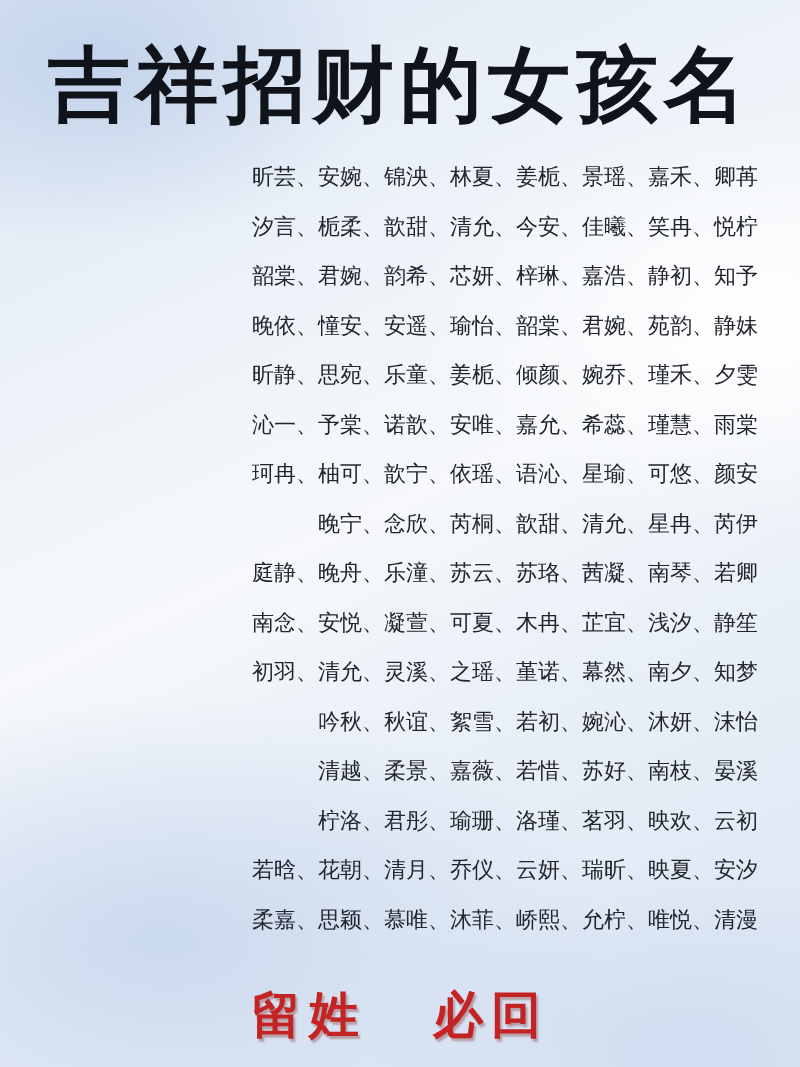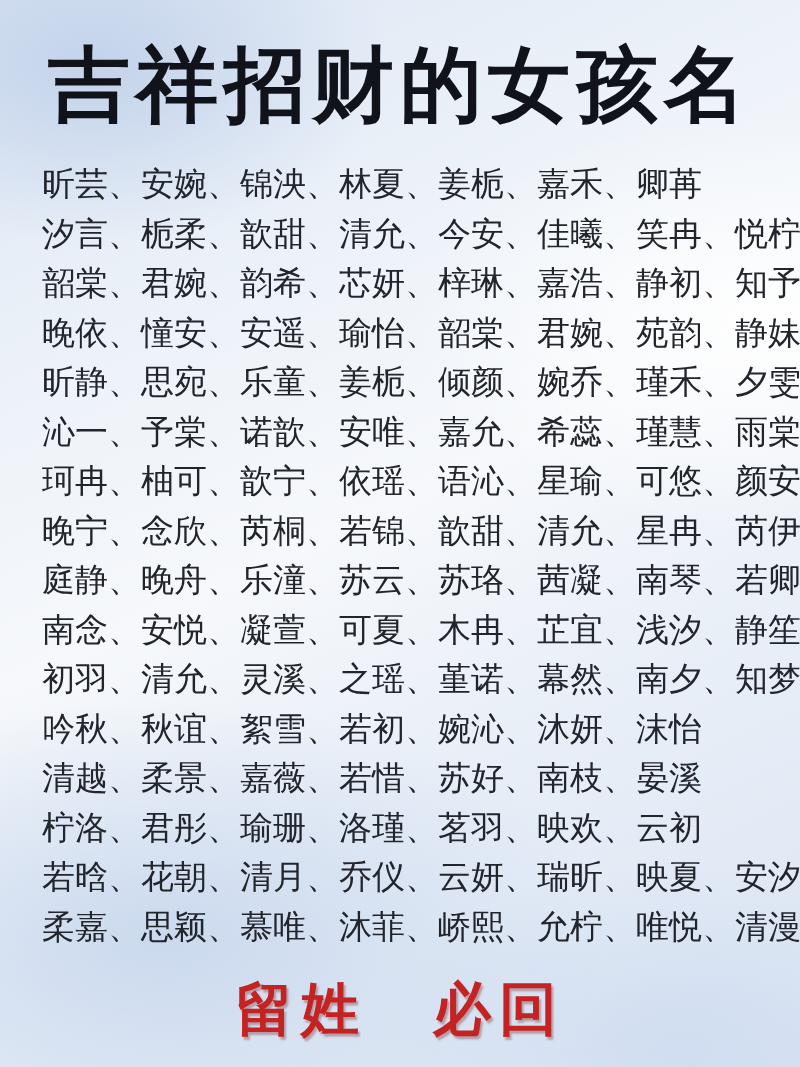--- a/index.html
+++ b/index.html
@@ -31,56 +31,57 @@
     color: #10131a;
   }
   .names-grid {
     flex: 0 0 auto;
     margin: 14px 42px 0 42px;
     display: flex;
     flex-direction: column;
   }
   .name-row {
     display: flex;
-    justify-content: flex-start;
+    justify-content: flex-end;
     align-items: baseline;
     height: 49.5px;
-    font-size: 33px;
+    font-size: 22px;
     color: #22252c;
     font-weight: 500;
   }
   .name-row span { white-space: nowrap; }
   .footer {
     position: absolute;
     left: 0; right: 0; bottom: 18px;
     display: flex;
     justify-content: center;
     align-items: center;
     gap: 66px;
-    font-size: 58px;
+    font-size: 50px;
     font-weight: 700;
     color: #c32322;
     text-shadow: 2px 3px 2px rgba(120, 30, 25, 0.35);
     letter-spacing: 8px;
   }
 </style>
 </head>
 <body>
 
 <div class="poster">
 
   <h1 class="title">吉祥招财的女孩名</h1>
 
   <div class="names-grid">
       <div class="name-row">
         <span>昕芸、</span>
         <span>安婉、</span>
         <span>锦泱、</span>
         <span>林夏、</span>
         <span>姜栀、</span>
+        <span>景瑶、</span>
         <span>嘉禾、</span>
         <span>卿苒</span>
       </div>
       <div class="name-row">
         <span>汐言、</span>
         <span>栀柔、</span>
         <span>歆甜、</span>
         <span>清允、</span>
         <span>今安、</span>
         <span>佳曦、</span>
@@ -134,21 +135,20 @@
         <span>依瑶、</span>
         <span>语沁、</span>
         <span>星瑜、</span>
         <span>可悠、</span>
         <span>颜安</span>
       </div>
       <div class="name-row">
         <span>晚宁、</span>
         <span>念欣、</span>
         <span>芮桐、</span>
-        <span>若锦、</span>
         <span>歆甜、</span>
         <span>清允、</span>
         <span>星冉、</span>
         <span>芮伊</span>
       </div>
       <div class="name-row">
         <span>庭静、</span>
         <span>晚舟、</span>
         <span>乐潼、</span>
         <span>苏云、</span>

